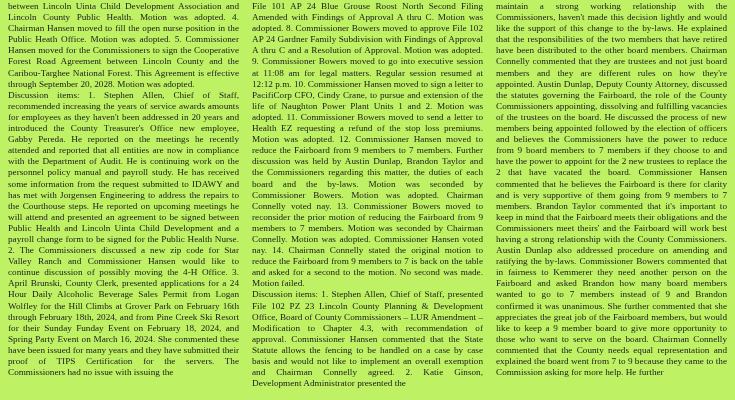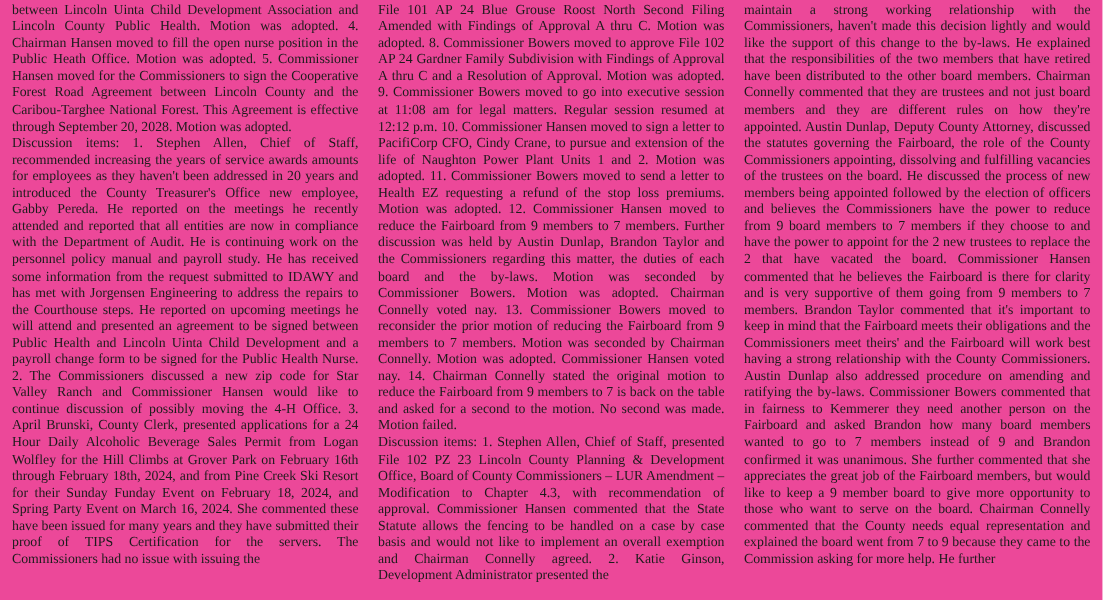--- a/index.html
+++ b/index.html
@@ -4,21 +4,21 @@
 <style>
   html, body {
     margin: 0;
     padding: 0;
     background: #ffffff;
   }
   .page {
     width: 735px;
     height: 400px;
     box-sizing: border-box;
-    background: #ec4899;
+    background: #bef264;
     display: flex;
     gap: 13px;
     padding: 1px 8px 0 8px;
     overflow: hidden;
     font-family: "Liberation Serif", serif;
     font-size: 9.2px;
     line-height: 11.1px;
     color: #1c1c1c;
   }
   .column {

